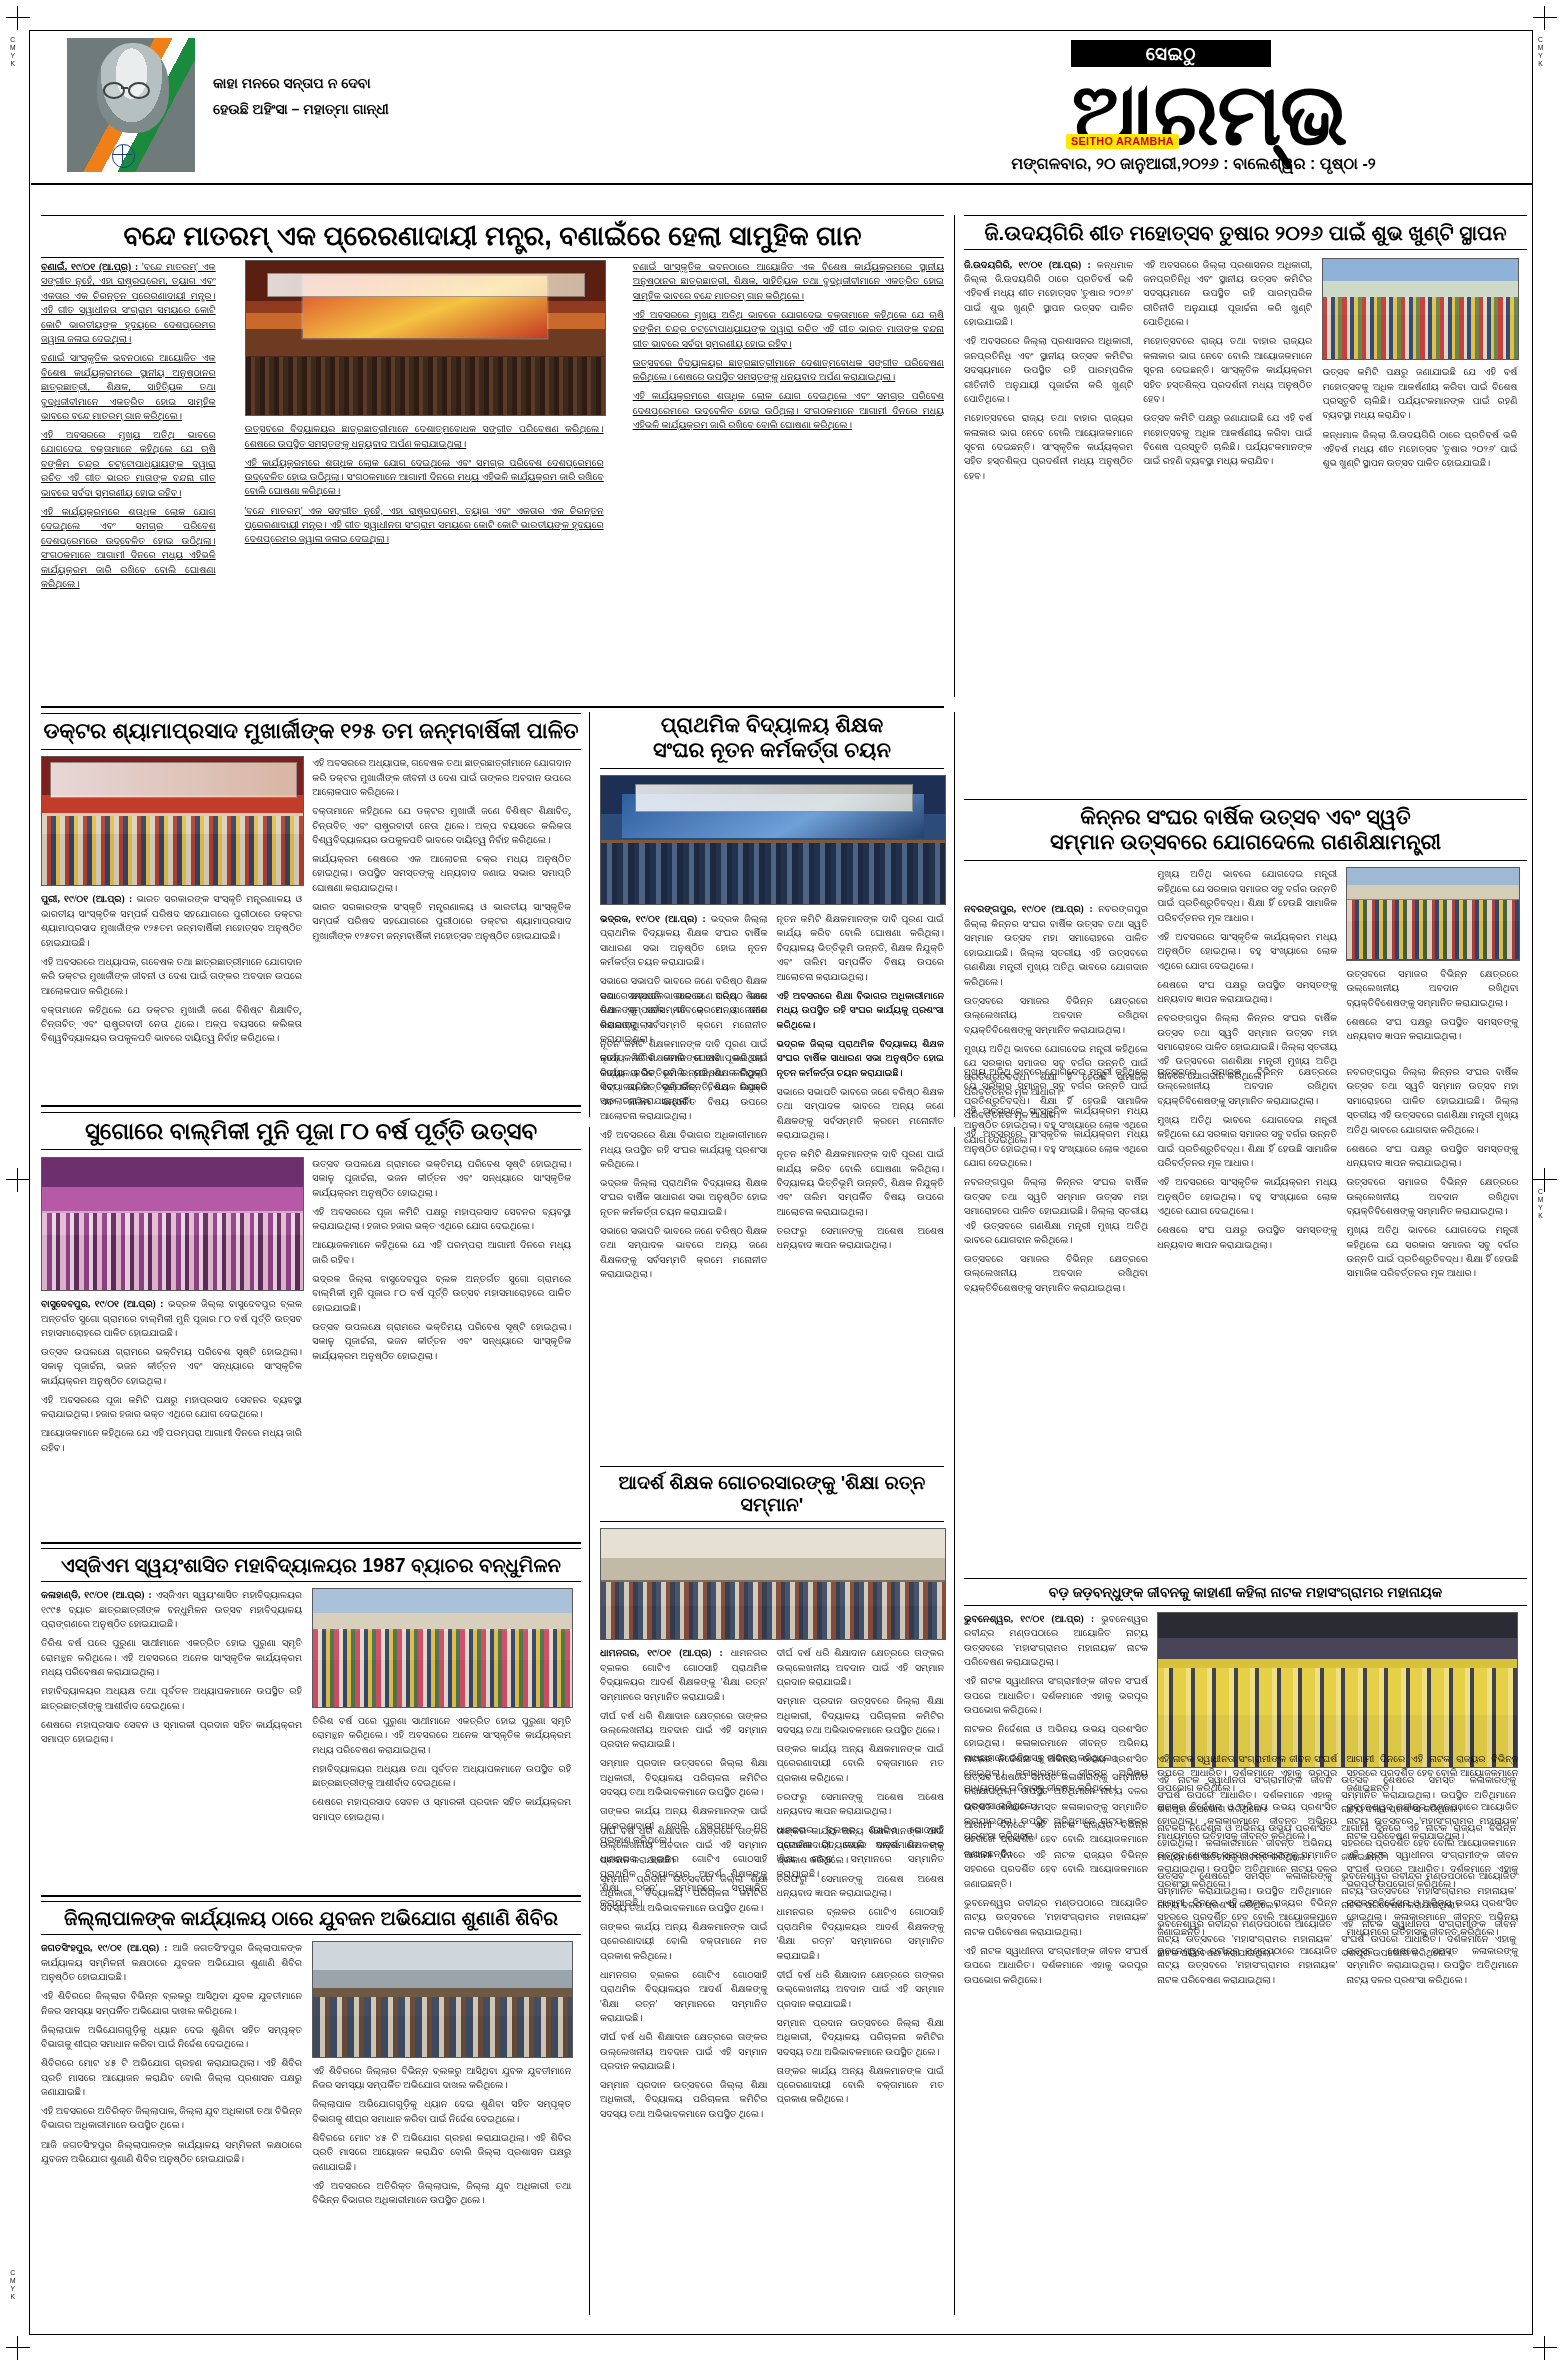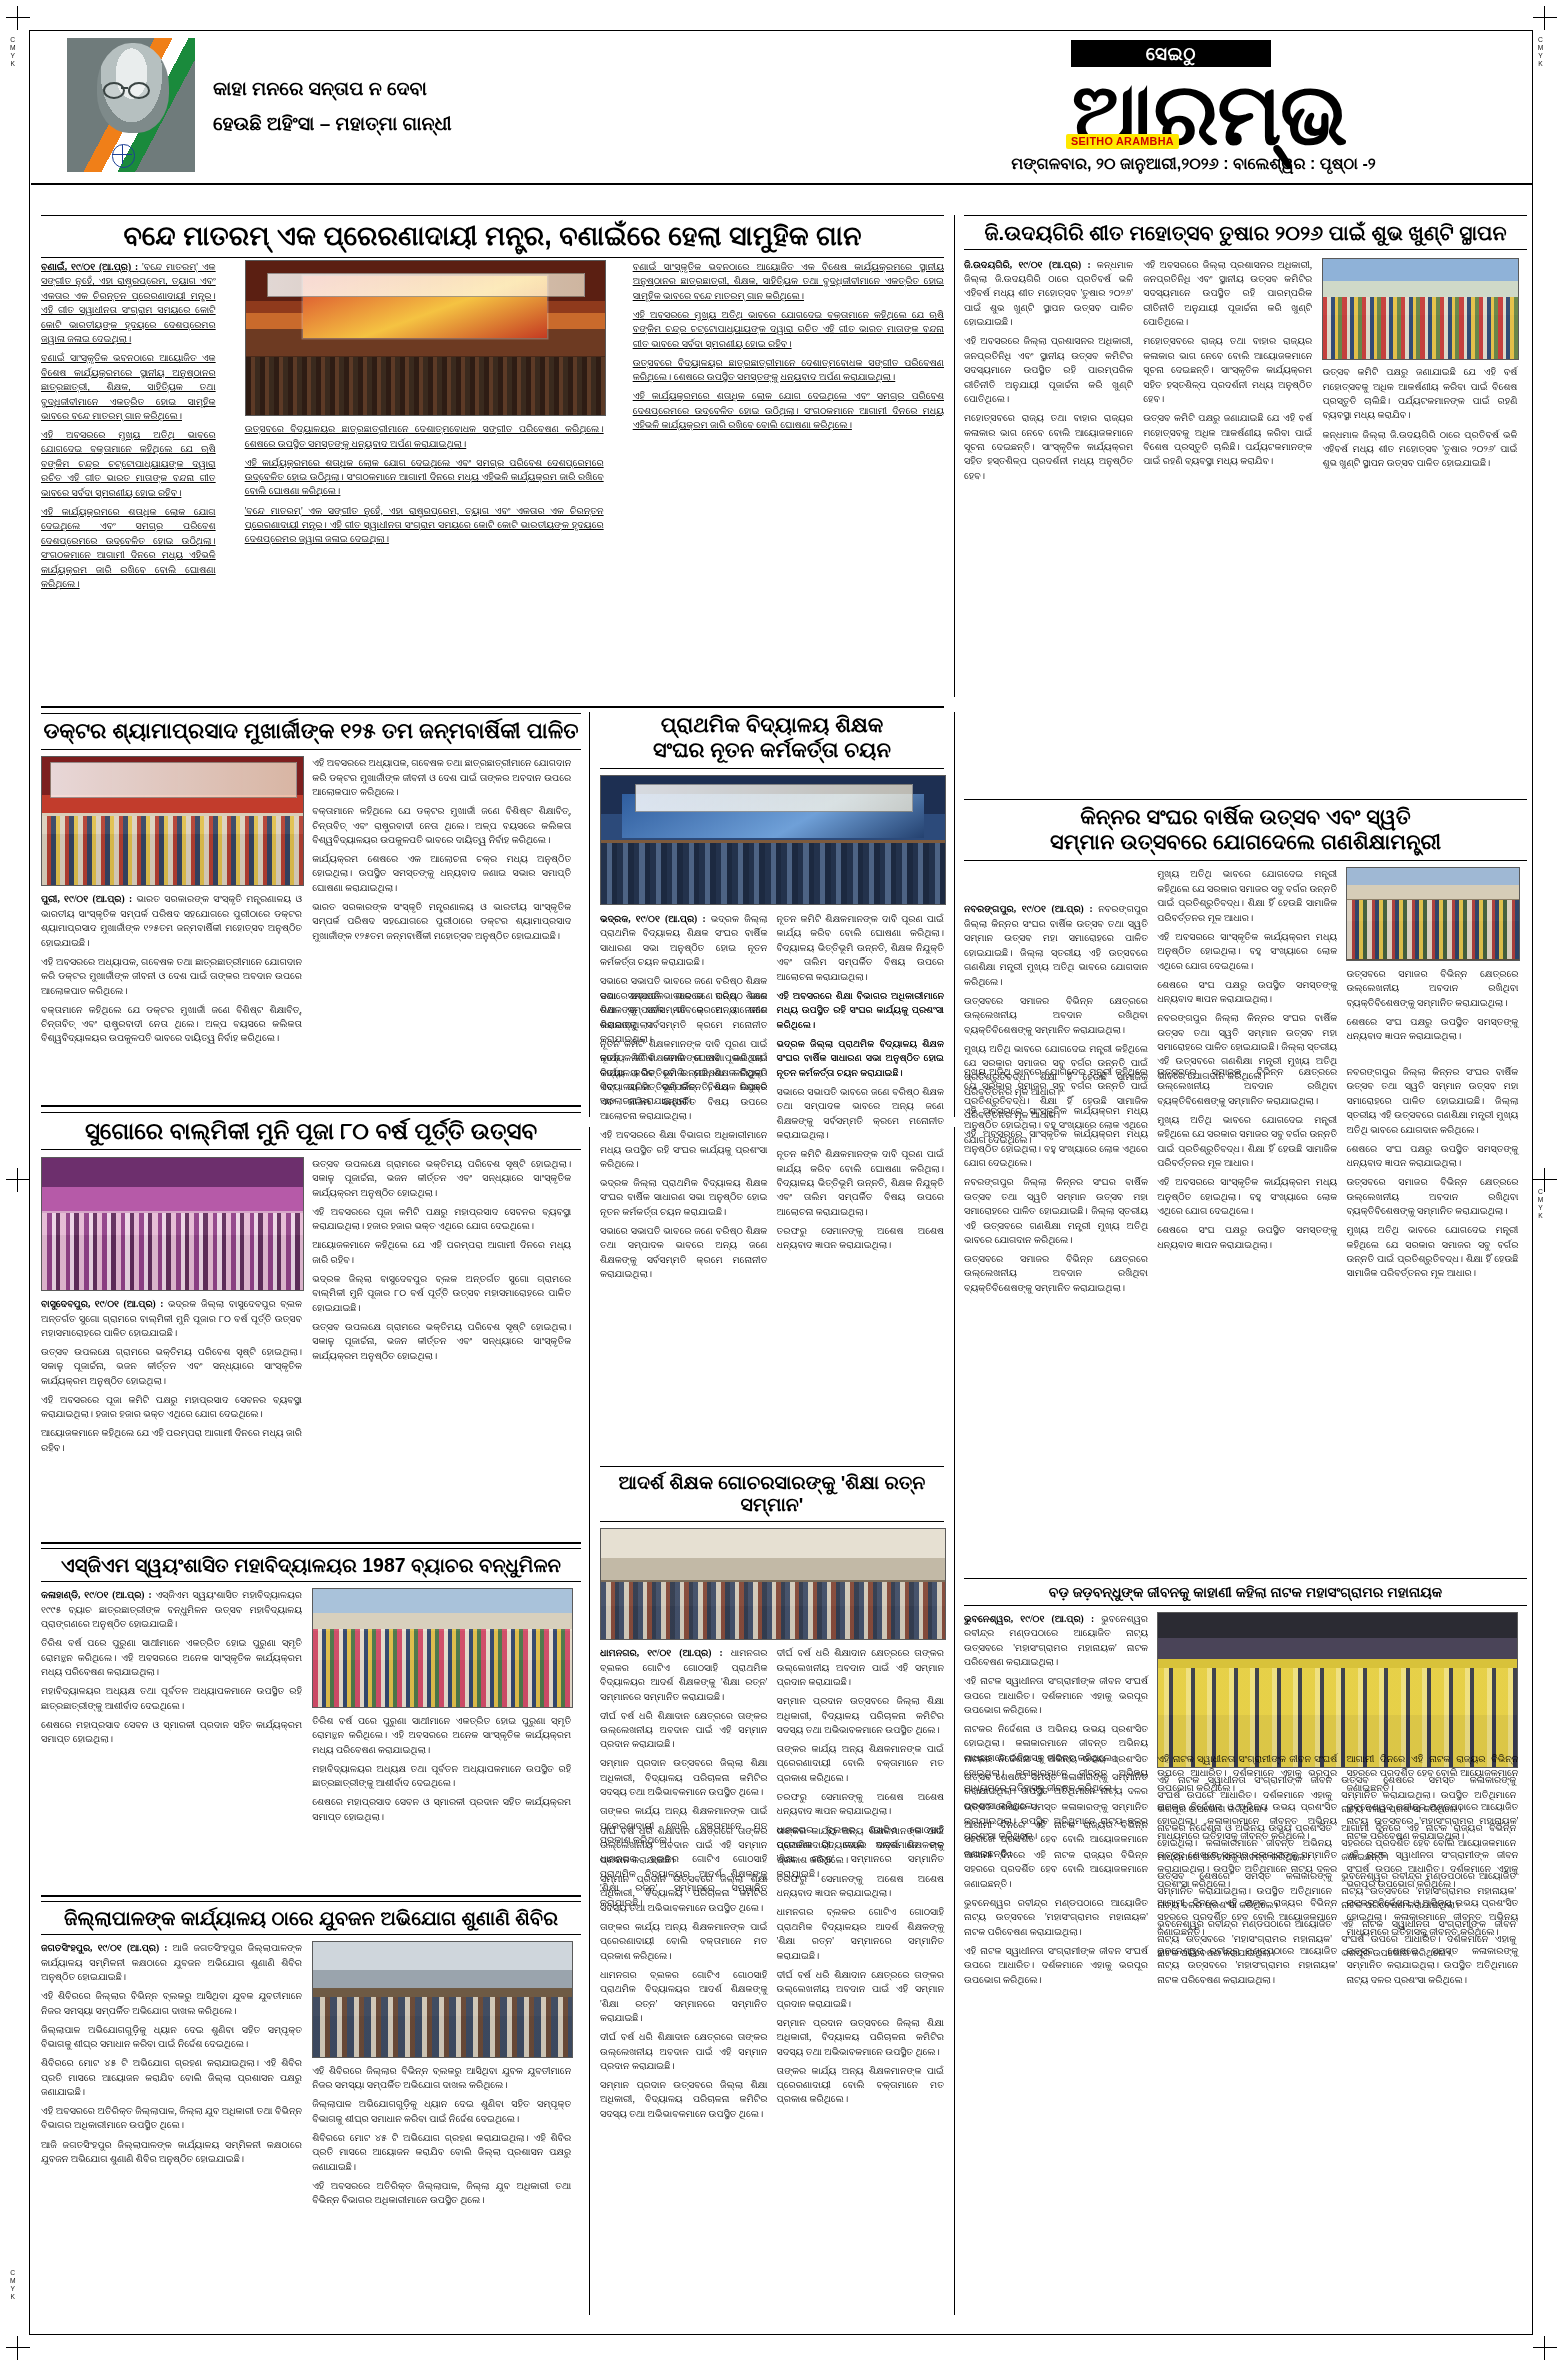--- a/index.html
+++ b/index.html
@@ -56,21 +56,21 @@
   .gandhi-wheel:before{
     content:"";position:absolute;left:8.7px;top:-0.5px;width:1px;height:19.5px;background:#1c3f94;
     box-shadow:0 0 0 0 #1c3f94;
     transform:rotate(0deg);
   }
   .gandhi-wheel:after{
     content:"";position:absolute;left:-0.5px;top:8.7px;width:19.5px;height:1px;background:#1c3f94;
   }
   .gandhi-quote{
     position:absolute;left:182px;top:40px;width:512px;
-    font-size:19px;line-height:1.85;font-weight:700;color:#000;
+    font-size:14px;line-height:1.85;font-weight:700;color:#000;
     font-family:"Liberation Sans","DejaVu Sans",sans-serif;
   }
 
   .logo-block{position:absolute;right:67px;top:3.1px;width:543px;height:149px;}
   .logo-seithu{
     position:absolute;left:149px;top:6.1px;width:200px;height:27px;background:#000;
     color:#fff;font-size:18.4px;font-weight:700;text-align:center;line-height:27px;
     font-family:"Liberation Sans","DejaVu Sans",sans-serif;letter-spacing:0.5px;
   }
   .logo-main{

